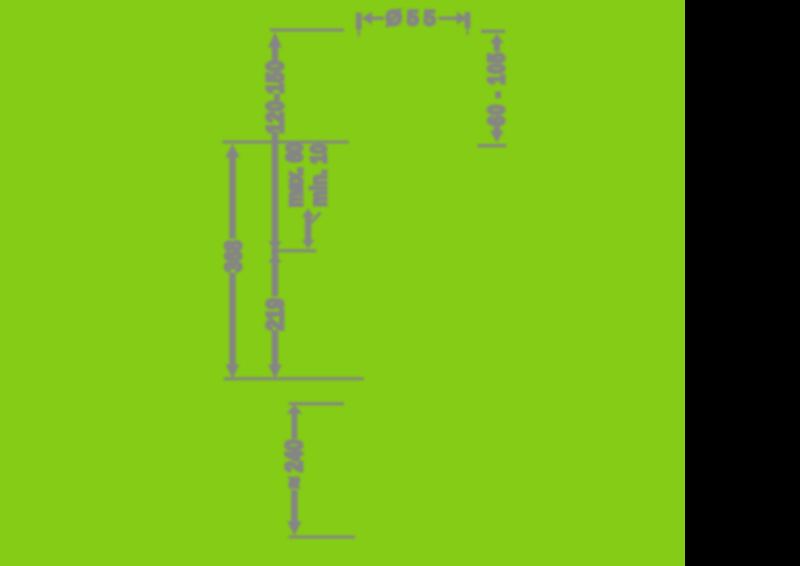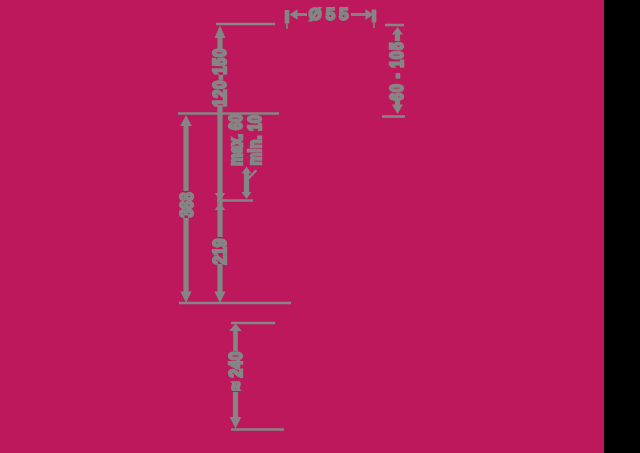--- a/index.html
+++ b/index.html
@@ -1,16 +1,16 @@
 <!DOCTYPE html>
 <html><head>
 <meta charset="utf-8">
 <style>
   html,body{margin:0;padding:0;background:#000;}
-  #canvas{position:relative;width:604px;height:453px;background:#be185d;overflow:hidden;}
+  #canvas{position:relative;width:548px;height:453px;background:#84cc16;overflow:hidden;}
   svg{position:absolute;left:0;top:0;filter:blur(0.75px);}
   text{font-family:"Liberation Sans", sans-serif;font-weight:bold;fill:#858585;stroke:#858585;stroke-width:1.9;}
 </style>
 </head>
 <body>
 <div id="canvas">
 <svg width="640" height="453" viewBox="0 0 640 453">
   <g stroke="#858585" fill="none">
 
     <line x1="216" y1="24" x2="275" y2="24" stroke-width="2.4"></line>

